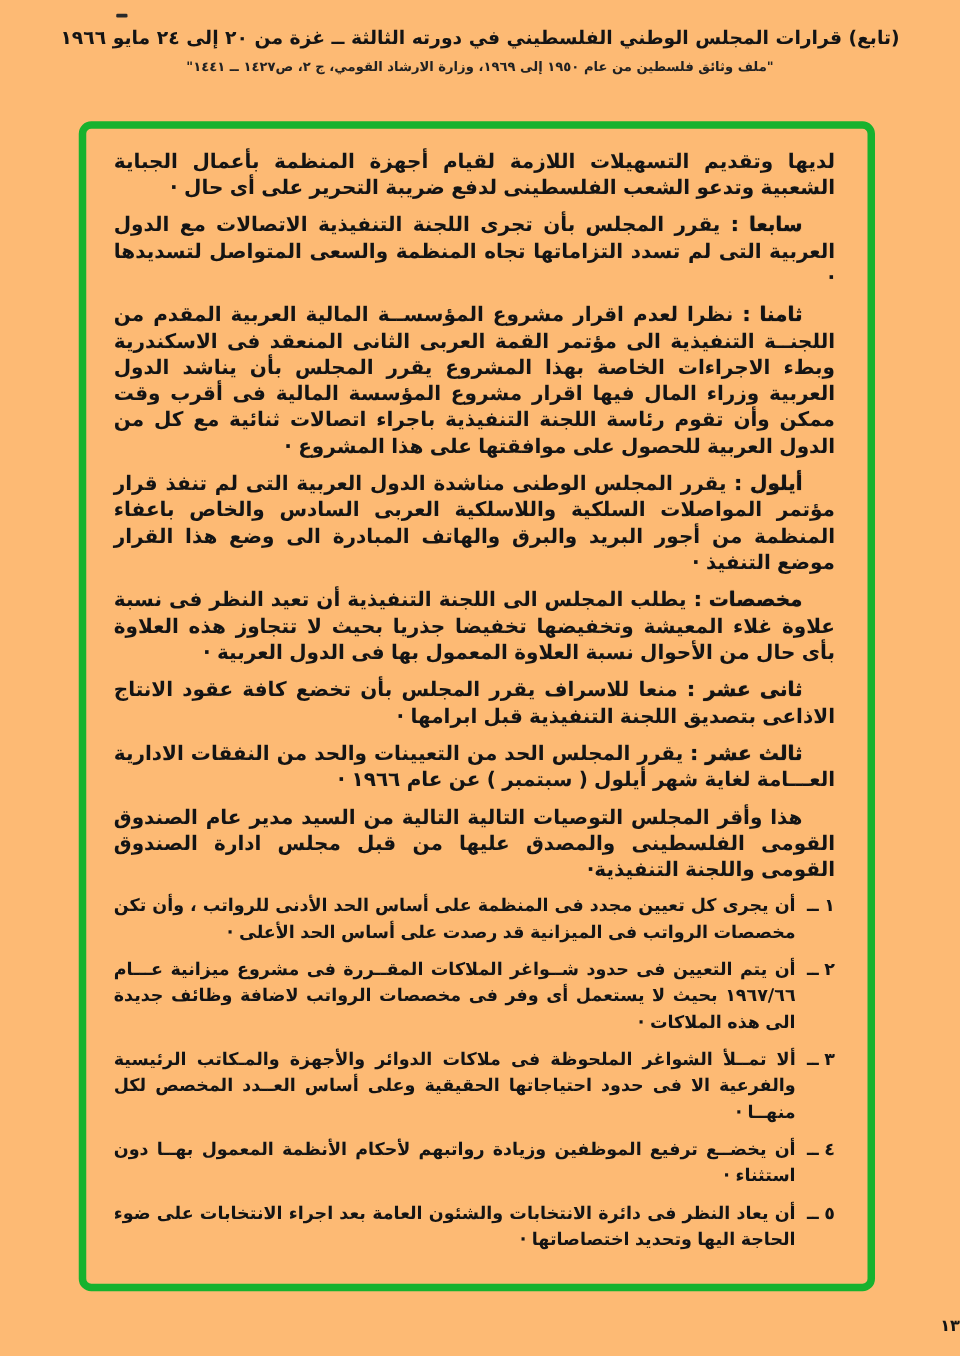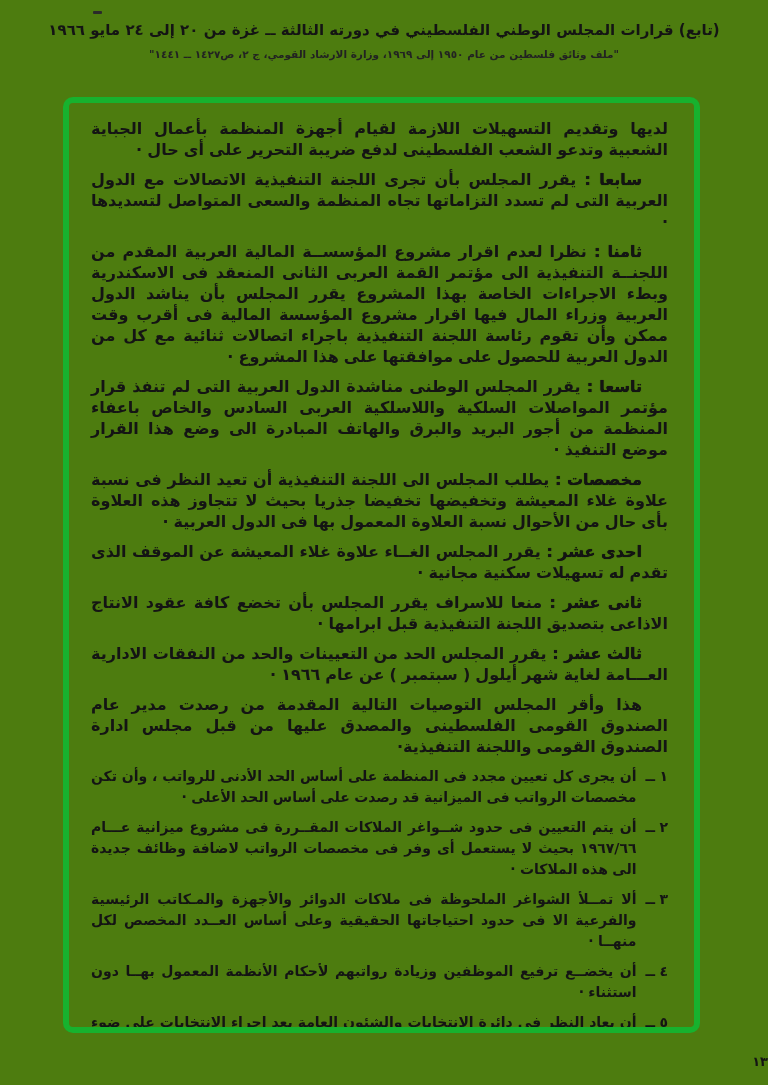--- a/index.html
+++ b/index.html
@@ -1,19 +1,19 @@
 <!DOCTYPE html>
 <html lang="ar"><head>
 <meta charset="utf-8">
 <style>
   html,body{margin:0;padding:0;background:#ffffff;}
   .page{
     position:relative;
     width:768px;height:1085px;
-    background:#4d7c0f;
+    background:#fdba74;
     font-family:"DejaVu Sans",sans-serif;
     color:#141414;
     overflow:hidden;
   }
   
   .artifact{
     position:absolute;left:93px;top:11px;
     width:9px;height:3px;background:#2a2a2a;border-radius:1px;
   }
   
@@ -93,41 +93,38 @@
 
     <p class="para">
       <span class="lead">سابعا :</span><span>يقرر المجلس بأن تجرى اللجنة التنفيذية الاتصالات مع الدول العربية التى لم تسدد التزاماتها تجاه المنظمة والسعى المتواصل لتسديدها ·</span>
     </p>
 
     <p class="para">
       <span class="lead">ثامنا :</span><span>نظرا لعدم اقرار مشروع المؤسســة المالية العربية المقدم من اللجنــة التنفيذية الى مؤتمر القمة العربى الثانى المنعقد فى الاسكندرية وبطء الاجراءات الخاصة بهذا المشروع يقرر المجلس بأن يناشد الدول العربية وزراء المال فيها اقرار مشروع المؤسسة المالية فى أقرب وقت ممكن وأن تقوم رئاسة اللجنة التنفيذية باجراء اتصالات ثنائية مع كل من الدول العربية للحصول على موافقتها على هذا المشروع ·</span>
     </p>
 
     <p class="para">
-      <span class="lead">تاسعا :</span><span>يقرر المجلس الوطنى مناشدة الدول العربية التى لم تنفذ قرار مؤتمر المواصلات السلكية واللاسلكية العربى السادس والخاص باعفاء المنظمة من أجور البريد والبرق والهاتف المبادرة الى وضع هذا القرار موضع التنفيذ ·</span>
+      <span class="lead">أيلول :</span><span>يقرر المجلس الوطنى مناشدة الدول العربية التى لم تنفذ قرار مؤتمر المواصلات السلكية واللاسلكية العربى السادس والخاص باعفاء المنظمة من أجور البريد والبرق والهاتف المبادرة الى وضع هذا القرار موضع التنفيذ ·</span>
     </p>
 
     <p class="para">
       <span class="lead">مخصصات :</span><span>يطلب المجلس الى اللجنة التنفيذية أن تعيد النظر فى نسبة علاوة غلاء المعيشة وتخفيضها تخفيضا جذريا بحيث لا تتجاوز هذه العلاوة بأى حال من الأحوال نسبة العلاوة المعمول بها فى الدول العربية ·</span>
     </p>
 
-    <p class="para">
-      <span class="lead">احدى عشر :</span><span>يقرر المجلس الغــاء علاوة غلاء المعيشة عن الموقف الذى تقدم له تسهيلات سكنية مجانية ·</span>
-    </p>
 
     <p class="para">
       <span class="lead">ثانى عشر :</span><span>منعا للاسراف يقرر المجلس بأن تخضع كافة عقود الانتاج الاذاعى بتصديق اللجنة التنفيذية قبل ابرامها ·</span>
     </p>
 
     <p class="para">
       <span class="lead">ثالث عشر :</span><span>يقرر المجلس الحد من التعيينات والحد من النفقات الادارية العـــامة لغاية شهر أيلول ( سبتمبر ) عن عام ١٩٦٦ ·</span>
     </p>
 
     <p class="para">
-      <span class="lead"></span><span>هذا وأقر المجلس التوصيات التالية المقدمة من رصدت مدير عام الصندوق القومى الفلسطينى والمصدق عليها من قبل مجلس ادارة الصندوق القومى واللجنة التنفيذية·</span>
+      <span class="lead"></span><span>هذا وأقر المجلس التوصيات التالية التالية من السيد مدير عام الصندوق القومى الفلسطينى والمصدق عليها من قبل مجلس ادارة الصندوق القومى واللجنة التنفيذية·</span>
     </p>
 
     <div class="list-item">
       <span class="num">١ ــ</span>
       <span class="li-text">أن يجرى كل تعيين مجدد فى المنظمة على أساس الحد الأدنى للرواتب ، وأن تكن مخصصات الرواتب فى الميزانية قد رصدت على أساس الحد الأعلى ·</span>
     </div>
 
     <div class="list-item">
       <span class="num">٢ ــ</span>
       <span class="li-text">أن يتم التعيين فى حدود شــواغر الملاكات المقــررة فى مشروع ميزانية عـــام ١٩٦٧/٦٦ بحيث لا يستعمل أى وفر فى مخصصات الرواتب لاضافة وظائف جديدة الى هذه الملاكات ·</span>

